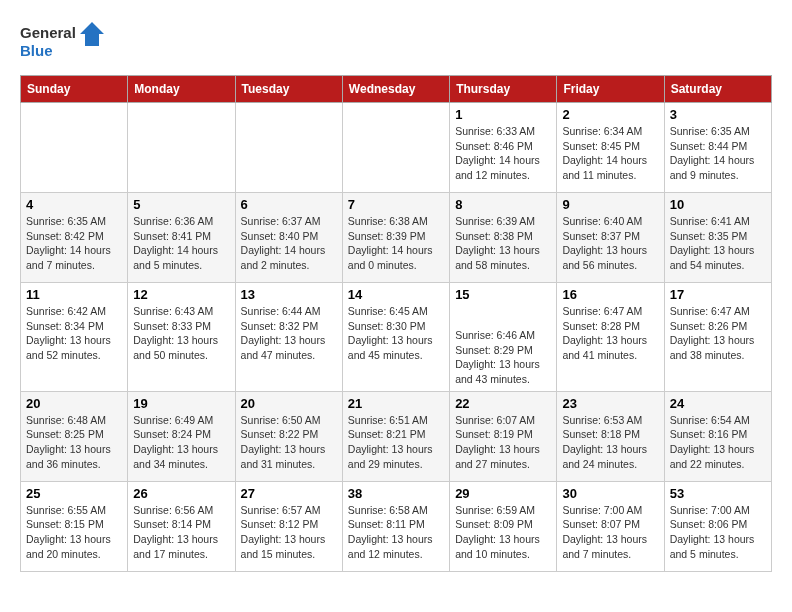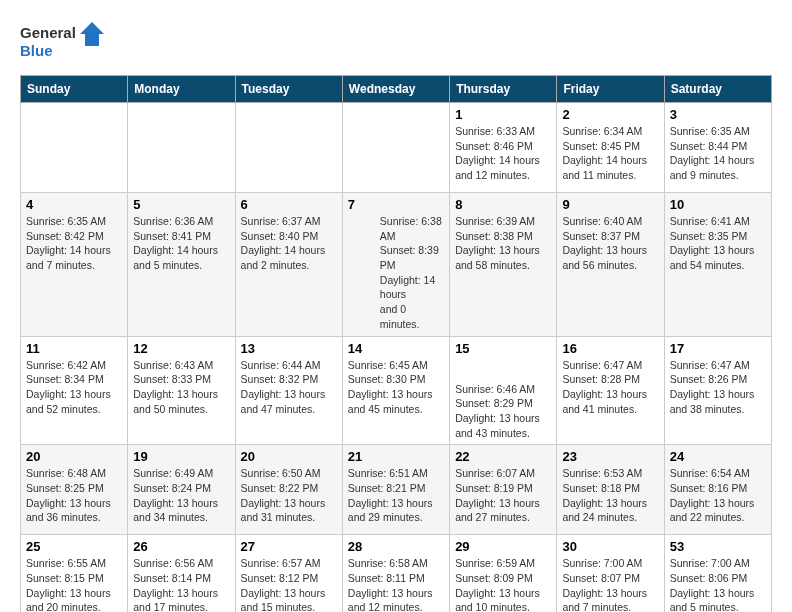--- a/index.html
+++ b/index.html
@@ -32,21 +32,21 @@
     .location {
       font-size: 16px;
       color: #444;
     }
     table {
       width: 100%;
       border-collapse: collapse;
       font-size: 11px;
     }
     thead tr th {
-      background-color: #0c4a6e;
+      background-color: #b91c1c;
       color: #fff;
       text-align: left;
       padding: 6px 6px;
       font-size: 12px;
       font-weight: bold;
       border: 1px solid #aaa;
     }
     tbody tr td {
       vertical-align: top;
       padding: 4px 5px;
@@ -147,21 +147,21 @@
         </td>
         <td>
           <span class="day-num">6</span>
           <div class="day-info" style="white-space: pre-line;">Sunrise: 6:37 AM
 Sunset: 8:40 PM
 Daylight: 14 hours
 and 2 minutes.</div>
         </td>
         <td>
           <span class="day-num">7</span>
-          <div class="day-info" style="white-space: pre-line; margin-left: 32px;">Sunrise: 6:38 AM
+          <div class="day-info" style="white-space: pre-line;">Sunrise: 6:38 AM
 Sunset: 8:39 PM
 Daylight: 14 hours
 and 0 minutes.</div>
         </td>
         <td>
           <span class="day-num">8</span>
           <div class="day-info" style="white-space: pre-line;">Sunrise: 6:39 AM
 Sunset: 8:38 PM
 Daylight: 13 hours
 and 58 minutes.</div>
@@ -299,21 +299,21 @@
 and 17 minutes.</div>
         </td>
         <td>
           <span class="day-num">27</span>
           <div class="day-info" style="white-space: pre-line;">Sunrise: 6:57 AM
 Sunset: 8:12 PM
 Daylight: 13 hours
 and 15 minutes.</div>
         </td>
         <td>
-          <span class="day-num">28</span>
+          <span class="day-num">38</span>
           <div class="day-info" style="white-space: pre-line;">Sunrise: 6:58 AM
 Sunset: 8:11 PM
 Daylight: 13 hours
 and 12 minutes.</div>
         </td>
         <td>
           <span class="day-num">29</span>
           <div class="day-info" style="white-space: pre-line;">Sunrise: 6:59 AM
 Sunset: 8:09 PM
 Daylight: 13 hours

